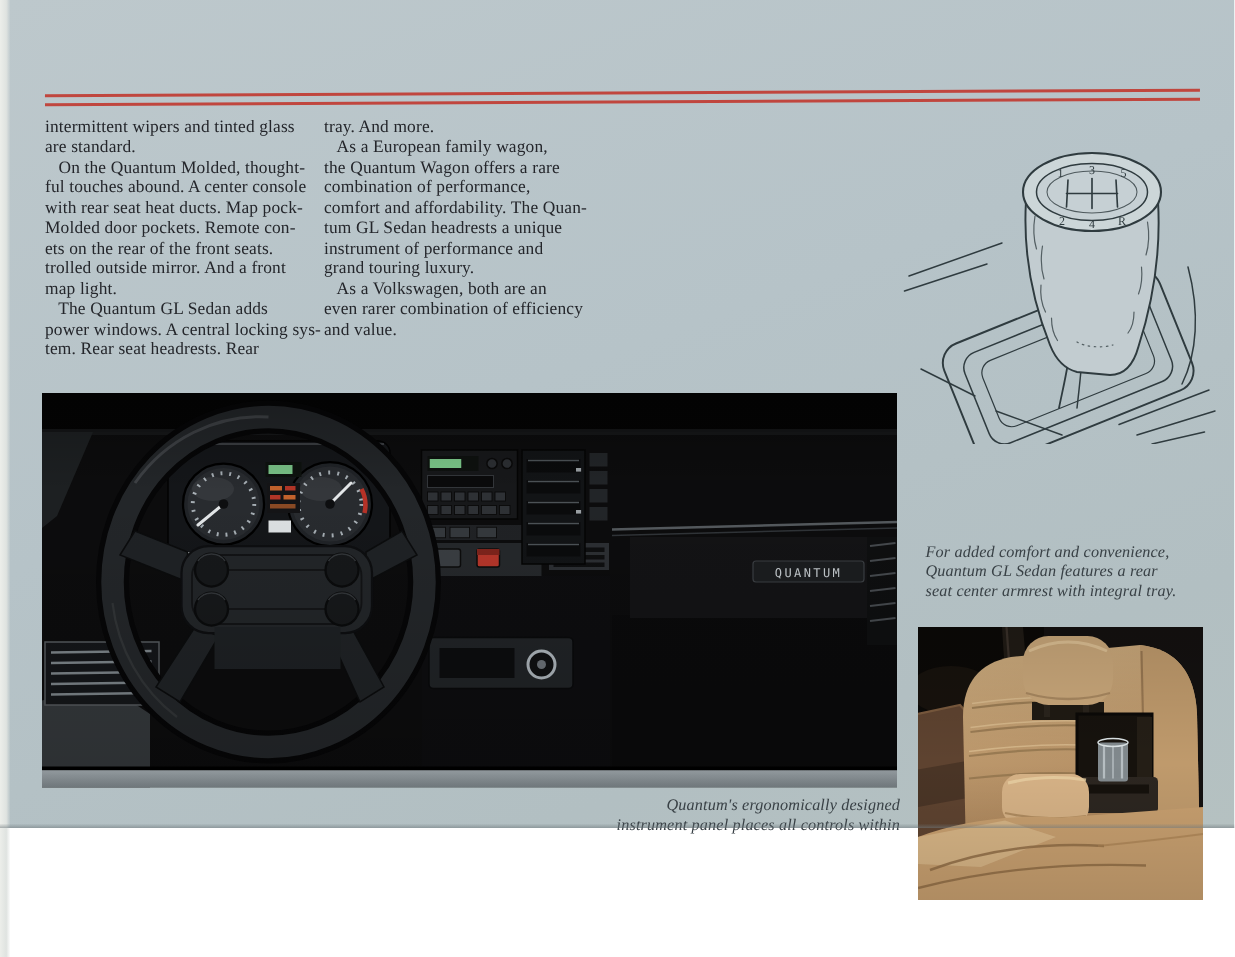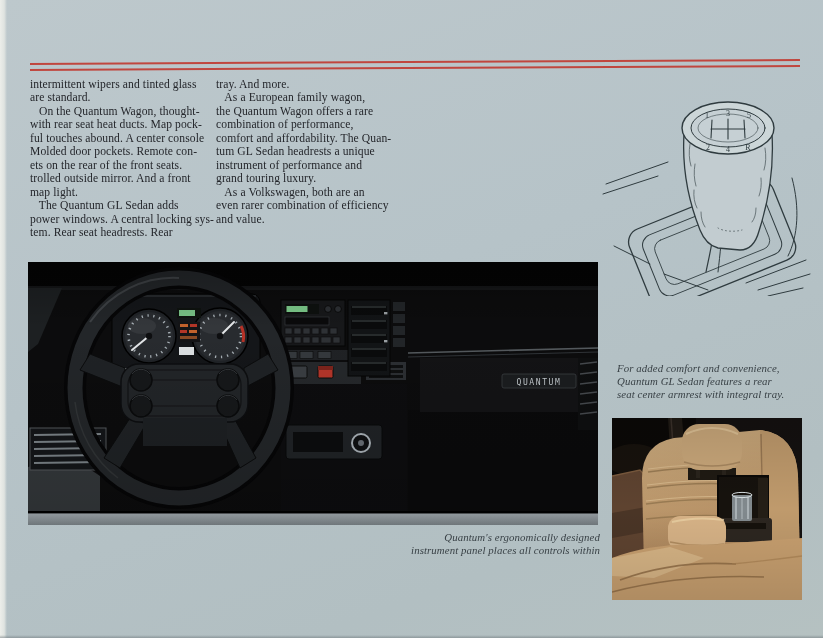--- a/index.html
+++ b/index.html
@@ -1,20 +1,20 @@
 <!DOCTYPE html>
 <html><head>
 <meta charset="utf-8">
 <style>
   * { margin:0; padding:0; box-sizing:border-box; }
   html,body { width:823px; height:638px; overflow:hidden; }
   body { font-family:"Liberation Serif","DejaVu Serif",serif; }
 
   .page {
-    position:relative; width:823px; height:638px;
+    position:relative; width:823px; height:552px;
     background:linear-gradient(160deg,#bdc8cc 0%,#b6c3c8 45%,#b2bfc2 80%,#b5c1c1 100%);
   }
   .scan-edge-left {
     position:absolute; left:0; top:0; width:7px; height:638px;
     background:linear-gradient(90deg,#eceeea 0%,#dfe3e0 60%,rgba(223,227,224,0) 100%);
   }
   .scan-edge-bottom {
     position:absolute; left:0; bottom:0; width:823px; height:3px;
     background:linear-gradient(0deg,#6f797d 0%,rgba(111,121,125,0) 100%);
     opacity:.55;
@@ -52,23 +52,23 @@
   <div class="scan-edge-left"></div>
 
   <div class="rules">
     <div class="rule-line" style="background: rgb(192, 70, 62);"></div>
     <div class="rule-line" style="background: rgb(192, 70, 62);"></div>
   </div>
 
   <div class="body-col col1">
       <div>intermittent wipers and tinted glass</div>
       <div>are standard.</div>
-      <div>   On the Quantum Wagon, thought-</div>
+      <div>   On the Quantum Molded, thought-</div>
+      <div>ful touches abound. A center console</div>
       <div>with rear seat heat ducts. Map pock-</div>
-      <div>ful touches abound. A center console</div>
       <div>Molded door pockets. Remote con-</div>
       <div>ets on the rear of the front seats.</div>
       <div>trolled outside mirror. And a front</div>
       <div>map light.</div>
       <div>   The Quantum GL Sedan adds</div>
       <div>power windows. A central locking sys-</div>
       <div>tem. Rear seat headrests. Rear</div>
     </div>
   <div class="body-col col2">
       <div>tray. And more.</div>

